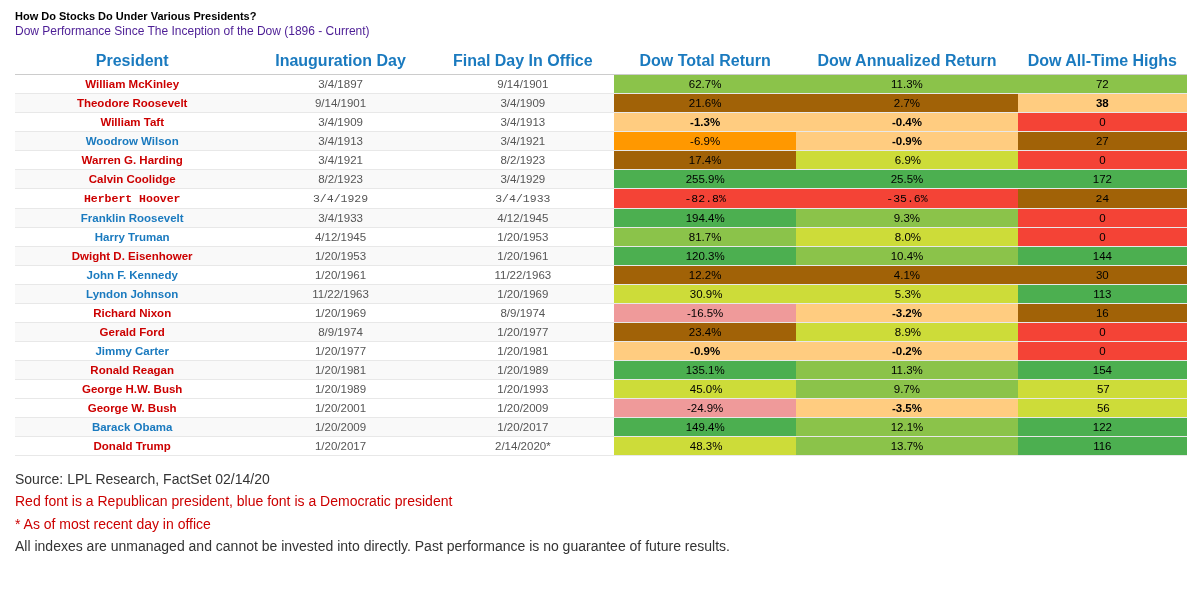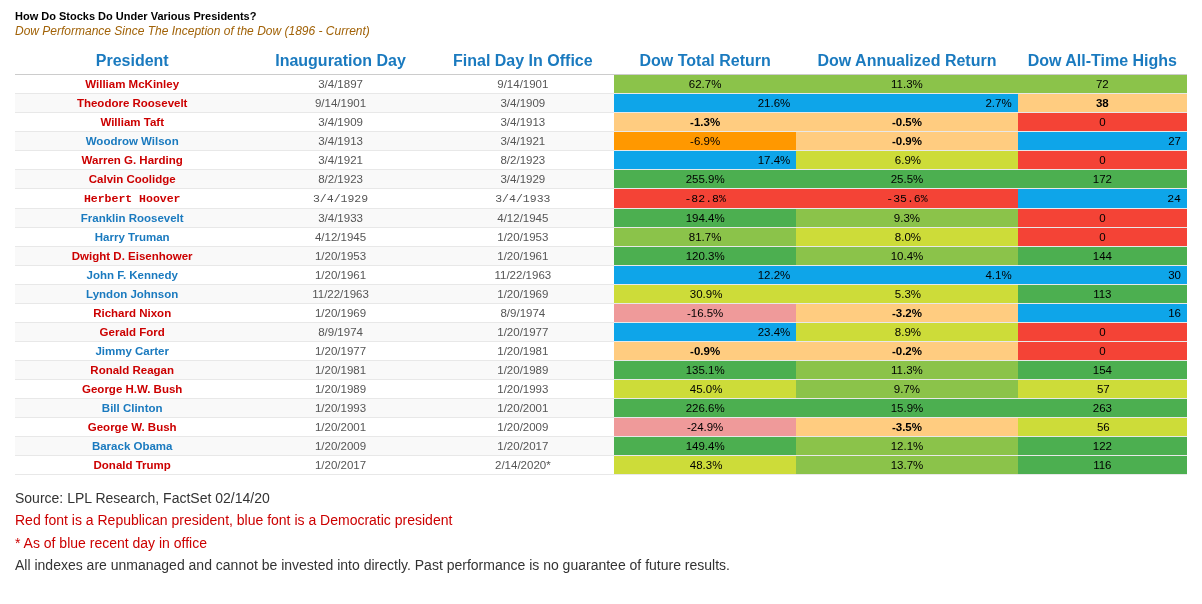--- a/index.html
+++ b/index.html
@@ -11,23 +11,22 @@
       width: 1202px;
     }
     .main-title {
       font-size: 11px;
       font-weight: bold;
       color: #000;
       margin-bottom: 2px;
     }
     .sub-title {
       font-size: 12px;
-      color: #a16207;
+      color: #4c1d95;
       margin-bottom: 10px;
-      font-style: italic;
     }
     table {
       width: 100%;
       border-collapse: collapse;
       table-layout: fixed;
     }
     th {
       color: #1a7abf;
       font-size: 16px;
       font-weight: bold;
@@ -49,21 +48,21 @@
     .col-president { width: 18%; }
     .col-inaug { width: 14%; }
     .col-final { width: 14%; }
     .col-total { width: 14%; }
     .col-annualized { width: 17%; }
     .col-highs { width: 13%; }
     
     .green-dark { background-color: #4caf50; color: #000; }
     .green-med { background-color: #8bc34a; color: #000; }
     .green-light { background-color: #cddc39; color: #000; padding-left: 8px; }
-    .yellow { background-color: #0ea5e9; color: #000; text-align: right; }
+    .yellow { background-color: #a16207; color: #000; }
     .orange-light { background-color: #ffcc80; color: #000; font-weight: bold; }
     .orange { background-color: #ff9800; color: #000; }
     .red-light { background-color: #ef9a9a; color: #000; }
     .red { background-color: #f44336; color: #000; }
     .footer {
       margin-top: 12px;
       font-size: 14px;
       color: #333;
       line-height: 1.6;
     }
@@ -101,21 +100,21 @@
       <td>3/4/1909</td>
       <td class="yellow">21.6%</td>
       <td class="yellow">2.7%</td>
       <td class="orange-light">38</td>
     </tr>
       <tr style="background-color: rgb(255, 255, 255);">
       <td class="rep">William Taft</td>
       <td>3/4/1909</td>
       <td>3/4/1913</td>
       <td class="orange-light">-1.3%</td>
-      <td class="orange-light">-0.5%</td>
+      <td class="orange-light">-0.4%</td>
       <td class="red">0</td>
     </tr>
       <tr style="background-color: rgb(249, 249, 249);">
       <td class="dem">Woodrow Wilson</td>
       <td>3/4/1913</td>
       <td>3/4/1921</td>
       <td class="orange">-6.9%</td>
       <td class="orange-light">-0.9%</td>
       <td class="yellow">27</td>
     </tr>
@@ -216,28 +215,20 @@
       <td class="green-dark">154</td>
     </tr>
       <tr style="background-color: rgb(255, 255, 255);">
       <td class="rep">George H.W. Bush</td>
       <td>1/20/1989</td>
       <td>1/20/1993</td>
       <td class="green-light">45.0%</td>
       <td class="green-med">9.7%</td>
       <td class="green-light">57</td>
     </tr>
-      <tr style="background-color: rgb(249, 249, 249);">
-      <td class="dem">Bill Clinton</td>
-      <td>1/20/1993</td>
-      <td>1/20/2001</td>
-      <td class="green-dark">226.6%</td>
-      <td class="green-dark">15.9%</td>
-      <td class="green-dark">263</td>
-    </tr>
       <tr style="background-color: rgb(255, 255, 255);">
       <td class="rep">George W. Bush</td>
       <td>1/20/2001</td>
       <td>1/20/2009</td>
       <td class="red-light">-24.9%</td>
       <td class="orange-light">-3.5%</td>
       <td class="green-light">56</td>
     </tr>
       <tr style="background-color: rgb(249, 249, 249);">
       <td class="dem">Barack Obama</td>
@@ -254,15 +245,15 @@
       <td class="green-light">48.3%</td>
       <td class="green-med">13.7%</td>
       <td class="green-dark">116</td>
     </tr>
     </tbody>
 </table>
 
 <div class="footer">
   <div>Source: LPL Research, FactSet 02/14/20</div>
   <div><span class="red-note">Red font is a Republican president, blue font is a Democratic president</span></div>
-  <div><span class="red-note">* As of blue recent day in office</span></div>
+  <div><span class="red-note">* As of most recent day in office</span></div>
   <div>All indexes are unmanaged and cannot be invested into directly. Past performance is no guarantee of future results.</div>
 </div>
 
 </body></html>

